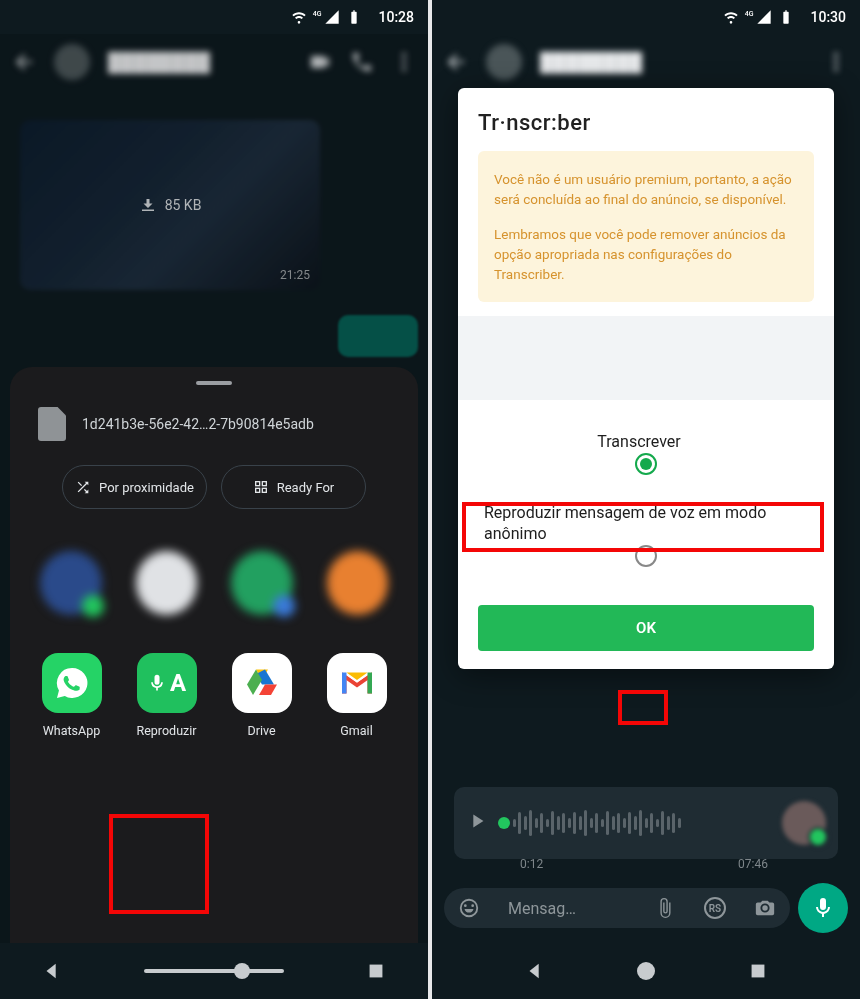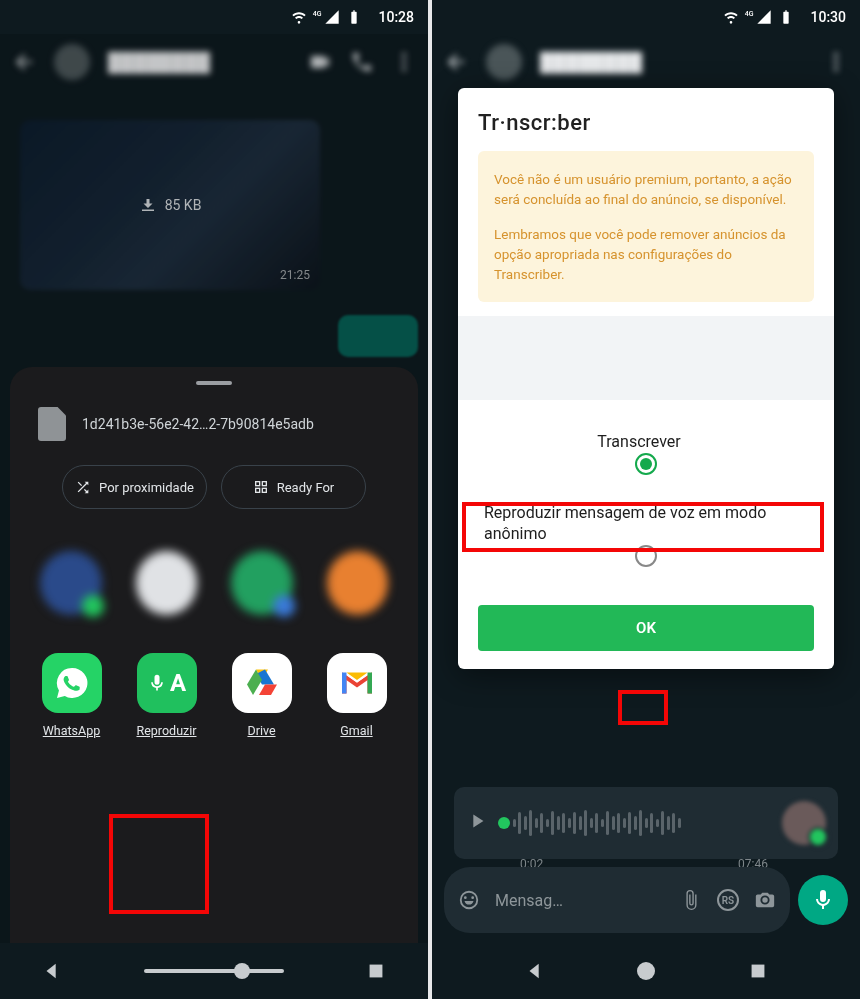--- a/index.html
+++ b/index.html
@@ -135,21 +135,21 @@
 
   .apps-row {
     display: flex; gap: 12px; padding: 26px 10px 4px;
     justify-content: space-around;
   }
   .app { width: 86px; display: flex; flex-direction: column; align-items: center; gap: 10px; }
   .app-icon {
     width: 60px; height: 60px; border-radius: 16px;
     display: flex; align-items: center; justify-content: center;
   }
-  .app-label { font-size: 12.5px; color: #e2e5e8; text-decoration: underline; }
+  .app-label { font-size: 12.5px; color: #e2e5e8; }
   .wa { background: #25d366; }
   .trans { background: #20c05e; color: #fff; font-weight: 700; font-size: 24px; }
   .drive { background: #fff; }
   .gmail { background: #fff; }
   .red-box {
     position: absolute;
     border: 4px solid #f40606;
     pointer-events: none;
     z-index: 5;
   }
@@ -246,22 +246,22 @@
   .voice-avatar::after {
     content:""; position:absolute; right:-2px; bottom:-2px;
     width:16px; height:16px; border-radius:50%; background:#22c55e;
     border:2px solid #1f2c33;
   }
   .input-row {
     position: absolute; left: 12px; right: 12px; bottom: 66px;
     display: flex; align-items: center; gap: 8px;
   }
   .input-bar {
-    flex: 1; height: 66px; background: #1f2c33; border-radius: 26px;
-    display: flex; align-items: center; gap: 15px; padding: 0 14px;
+    flex: 1; height: 40px; background: #1f2c33; border-radius: 26px;
+    display: flex; align-items: center; gap: 28px; padding: 0 14px;
     color: #8e969a;
   }
   .input-bar .msg { flex: 1; font-size: 16px; }
   .input-bar svg { width: 22px; height: 22px; }
   .mic-btn {
     width: 50px; height: 50px; border-radius: 50%;
     background: #00a884; display: flex; align-items: center; justify-content: center;
     color: #fff;
   }
   .rs-badge {
@@ -512,21 +512,21 @@
         <span style="height:20px"></span>
         <span style="height:8px"></span>
         <span style="height:24px"></span>
         <span style="height:14px"></span>
         <span style="height:20px"></span>
         <span style="height:10px"></span>
     </div>
     <div class="voice-avatar"></div>
   </div>
   <div class="voice-times">
-    <span>0:02</span>
+    <span>0:12</span>
     <span>07:46</span>
   </div>
 
   <div class="input-row">
     <div class="input-bar">
       <svg viewBox="0 0 24 24" fill="currentColor">
           <path d="M12 2a10 10 0 100 20 10 10 0 000-20zm0 18a8 8 0 110-16 8 8 0 010 16zM8 11a1.5 1.5 0 100-3 1.5 1.5 0 000 3zm8 0a1.5 1.5 0 100-3 1.5 1.5 0 000 3zm-8.9 2h9.8c-.5 2.3-2.5 4-4.9 4s-4.4-1.7-4.9-4z"></path>
         </svg>
       <div class="msg">Mensag…</div>
       <svg viewBox="0 0 24 24" fill="currentColor">

